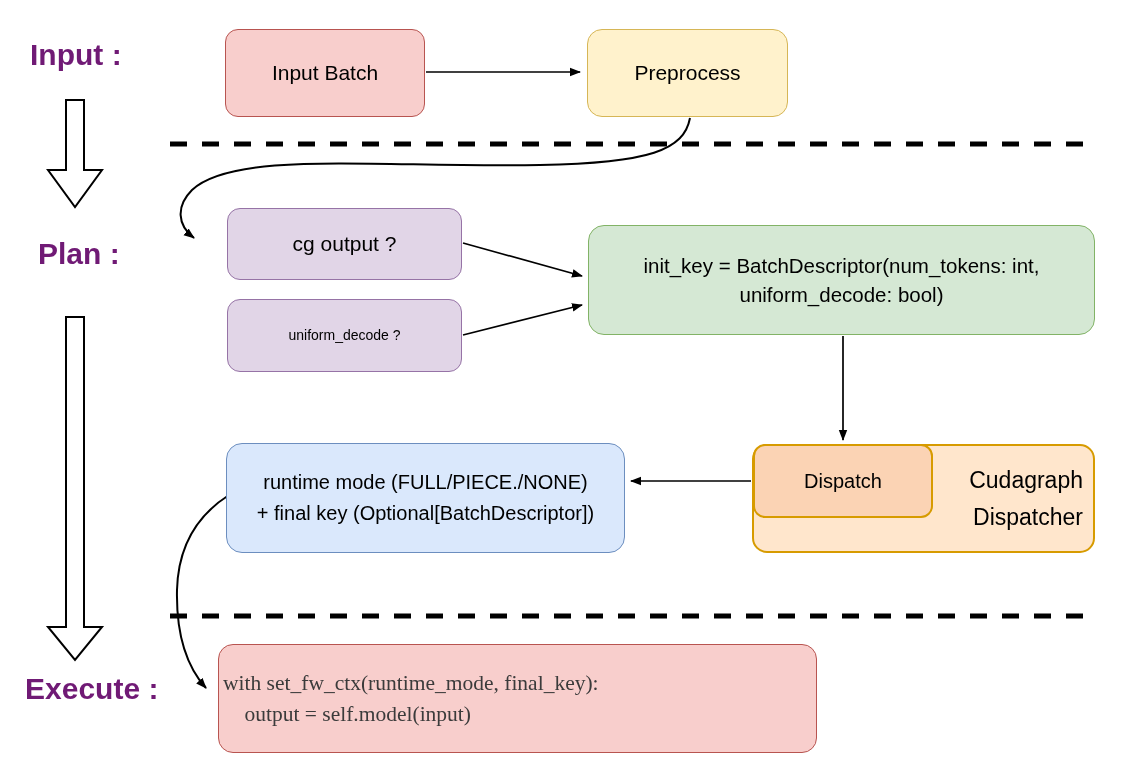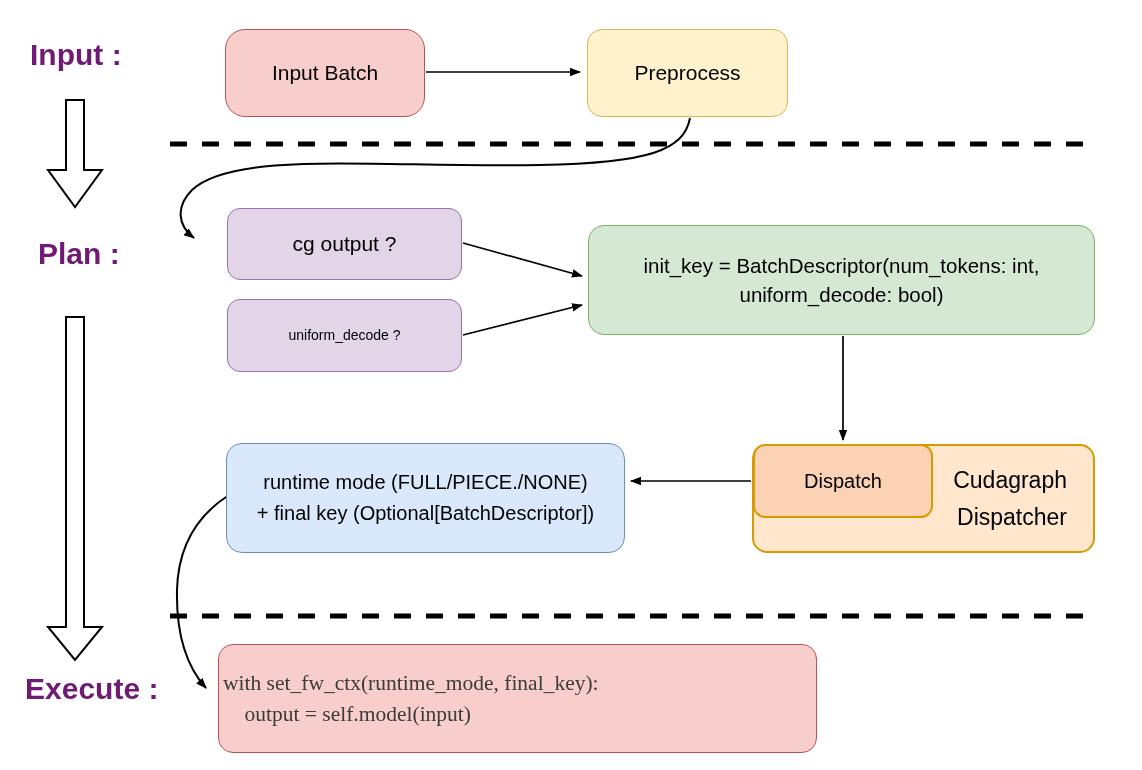--- a/index.html
+++ b/index.html
@@ -29,21 +29,21 @@
     align-items: center; justify-content: center;
     text-align: center;
     box-sizing: border-box;
     line-height: 1.35;
   }
   .node .ln { display: block; }
 
   .node-input-batch {
     left: 225px; top: 29px; width: 200px; height: 88px;
     background: var(--red-fill); border: 1.6px solid var(--red-stroke);
-    border-radius: 20px; font-size: 21px;
+    border-radius: 13px; font-size: 21px;
   }
   .node-preprocess {
     left: 587px; top: 29px; width: 201px; height: 88px;
     background: var(--yellow-fill); border: 1.6px solid var(--yellow-stroke);
     border-radius: 15px; font-size: 21px;
   }
   .node-cg-padding {
     left: 227px; top: 208px; width: 235px; height: 72px;
     background: var(--purple-fill); border: 1.6px solid var(--purple-stroke);
     border-radius: 13px; font-size: 21px;
@@ -61,21 +61,21 @@
   .node-runtime-mode {
     left: 226px; top: 443px; width: 399px; height: 110px;
     background: var(--blue-fill); border: 1.6px solid var(--blue-stroke);
     border-radius: 16px; font-size: 20px; line-height: 1.55;
   }
   .node-cudagraph-outer {
     left: 752px; top: 444px; width: 343px; height: 109px;
     background: var(--orange-fill); border: 2px solid var(--orange-stroke);
     border-radius: 15px;
     justify-content: center; align-items: flex-end;
-    font-size: 23px; line-height: 1.6; padding-right: 26px;
+    font-size: 23px; line-height: 1.6; padding-right: 10px;
   }
   .node-dispatch {
     left: 753px; top: 444px; width: 180px; height: 74px;
     background: var(--dispatch-fill); border: 2px solid var(--orange-stroke);
     border-radius: 12px; font-size: 20px;
   }
   .node-execute-code {
     left: 218px; top: 644px; width: 599px; height: 109px;
     background: var(--red-fill); border: 1.6px solid var(--red-stroke);
     border-radius: 15px;

